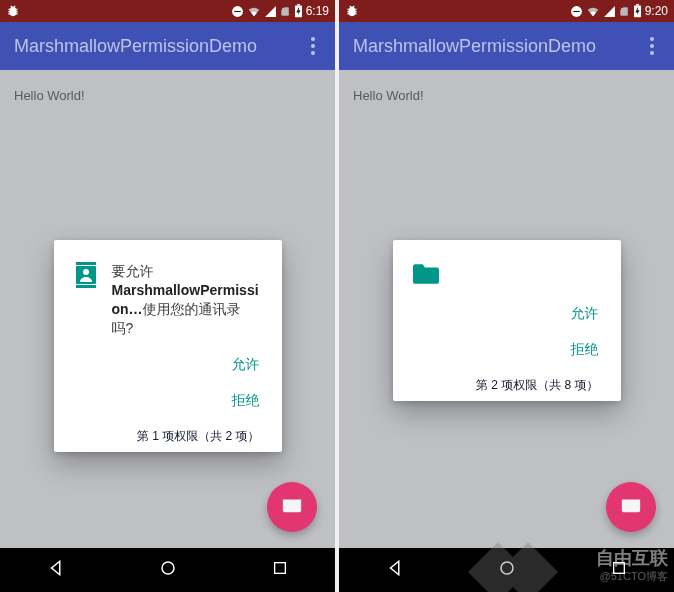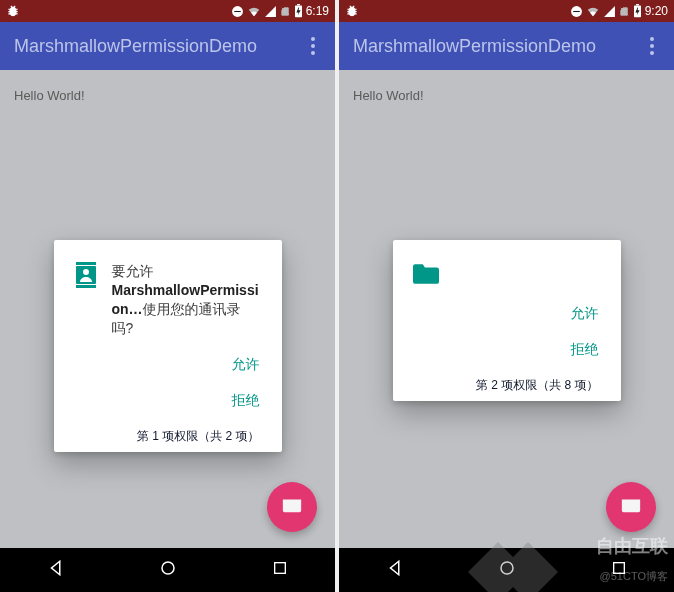--- a/index.html
+++ b/index.html
@@ -340,15 +340,15 @@
           <circle cx="12" cy="12" r="8" fill="none" stroke="#fff" stroke-width="2"></circle>
         </svg></div>
     <div class="nav-btn"><svg width="16" height="16" viewBox="0 0 24 24">
           <rect x="4" y="4" width="16" height="16" fill="none" stroke="#fff" stroke-width="2"></rect>
         </svg></div>
   </div>
 
   <svg class="wm-shape" viewBox="0 0 90 60">
       <path d="M0 30 L30 0 L45 15 L60 0 L90 30 L60 60 L45 45 L30 60 Z" fill="rgba(120,120,120,0.35)"></path>
     </svg>
-  <div class="watermark" style="bottom:34px;">自由互联</div>
+  <div class="watermark" style="bottom:22px;">自由互联</div>
   <div class="watermark-sub" style="bottom:8px;">@51CTO博客</div>
 </div>
 
 </body></html>

